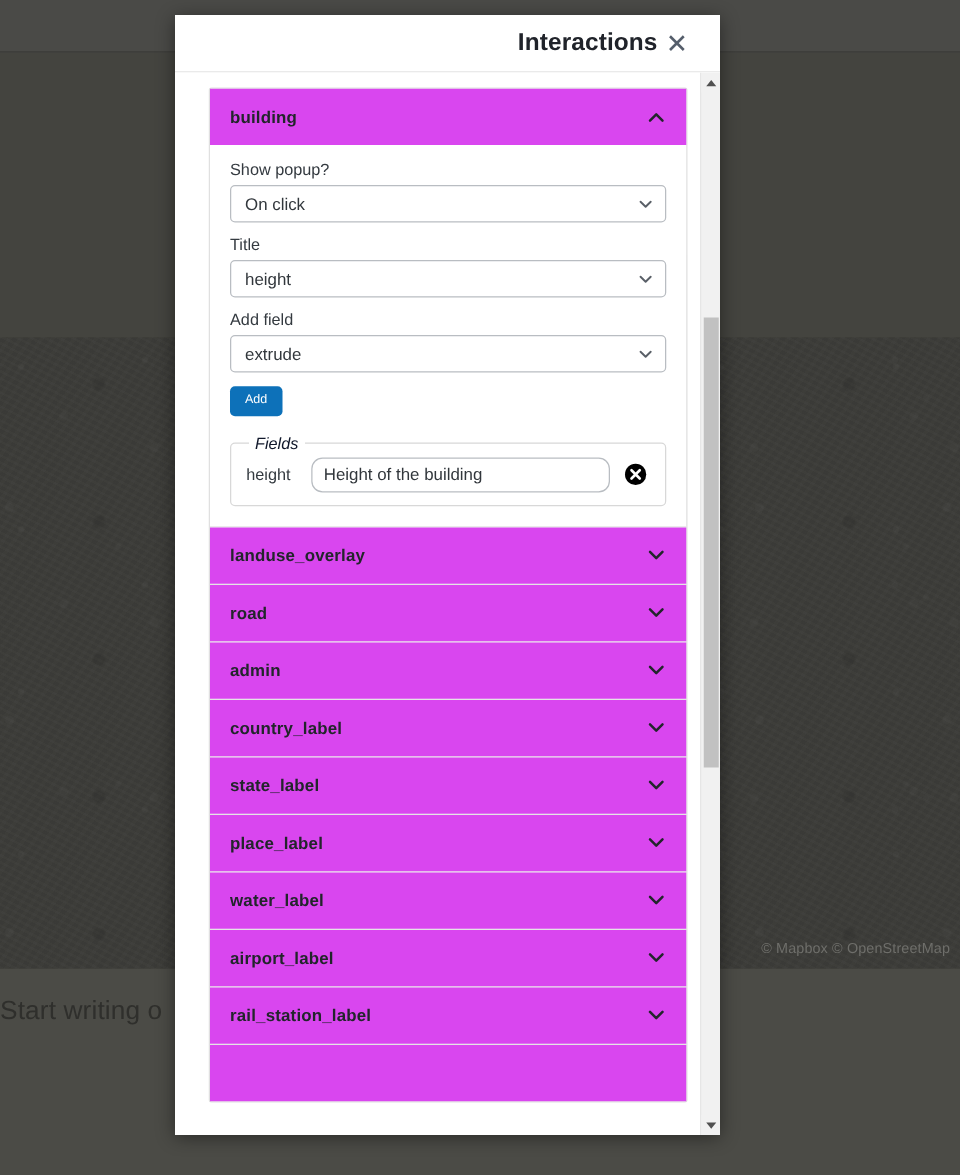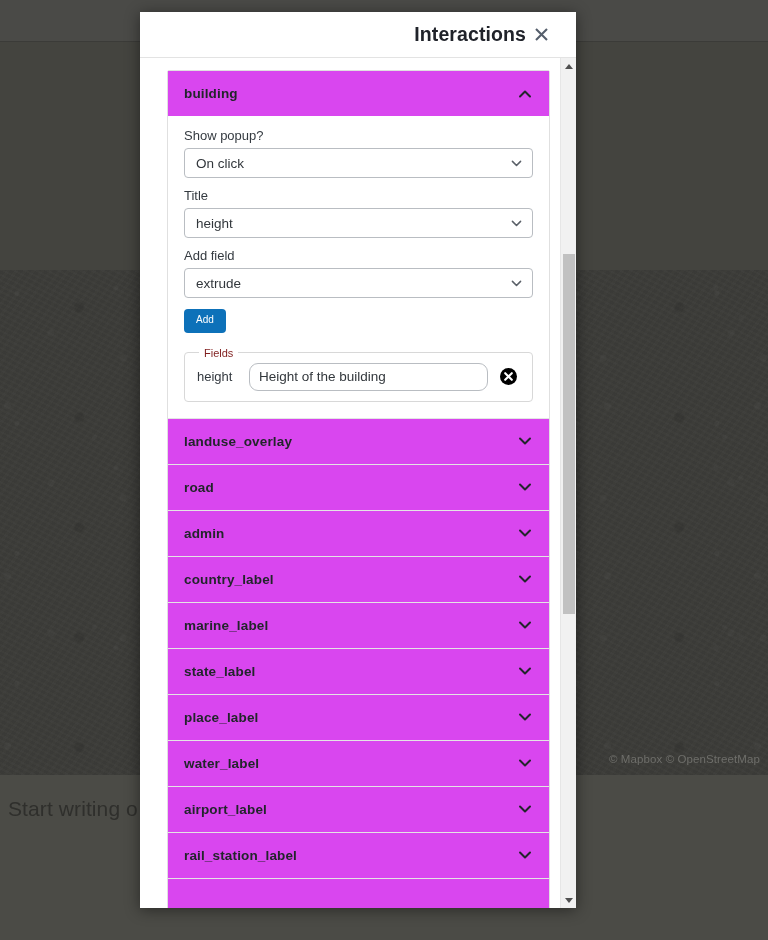--- a/index.html
+++ b/index.html
@@ -57,21 +57,21 @@
     position: absolute;
     right: 8px;
     top: 753px;
     font-size: 11.5px;
     color: #6e6e6a;
     white-space: nowrap;
     letter-spacing: 0.1px;
   }
   #bg-editor-text {
     position: absolute;
-    left: 8px;
+    left: 0;
     top: 797px;
     font-size: 21px;
     color: #2f2f2c;
     white-space: nowrap;
     letter-spacing: 0.1px;
   }
   #bg-editor-strip {
     position: absolute;
     left: 0; top: 775px;
     width: 768px; height: 165px;
@@ -198,24 +198,25 @@
     cursor: pointer;
     line-height: 1.25;
   }
   fieldset.fields-group {
     margin: 14px 0 0 0;
     padding: 2px 12px 10px 12px;
     border: 1px solid #d8d8d8;
     border-radius: 4px;
   }
   fieldset.fields-group legend {
-    font-size: 11px;
-    color: #7f1d1d;
+    font-size: 13px;
+    color: #0f172a;
     padding: 0 5px;
     margin-left: 2px;
+    font-style: italic;
   }
   .field-row {
     display: flex;
     align-items: center;
     gap: 10px;
     padding-top: 2px;
   }
   .field-key {
     font-size: 13px;
     color: #343a40;
@@ -401,30 +402,20 @@
                 <span class="acc-title">country_label</span>
                 <span>
                   <svg class="chev" viewBox="0 0 16 16" aria-hidden="true">
                     <path d="M3 5.5 L8 10.5 L13 5.5" fill="none" stroke="#22252b" stroke-width="2" stroke-linecap="round" stroke-linejoin="round"></path>
                   </svg>
                 </span>
               </div>
             </div>
             <div class="acc-item">
               <div class="acc-header">
-                <span class="acc-title">marine_label</span>
-                <span>
-                  <svg class="chev" viewBox="0 0 16 16" aria-hidden="true">
-                    <path d="M3 5.5 L8 10.5 L13 5.5" fill="none" stroke="#22252b" stroke-width="2" stroke-linecap="round" stroke-linejoin="round"></path>
-                  </svg>
-                </span>
-              </div>
-            </div>
-            <div class="acc-item">
-              <div class="acc-header">
                 <span class="acc-title">state_label</span>
                 <span>
                   <svg class="chev" viewBox="0 0 16 16" aria-hidden="true">
                     <path d="M3 5.5 L8 10.5 L13 5.5" fill="none" stroke="#22252b" stroke-width="2" stroke-linecap="round" stroke-linejoin="round"></path>
                   </svg>
                 </span>
               </div>
             </div>
             <div class="acc-item">
               <div class="acc-header">

